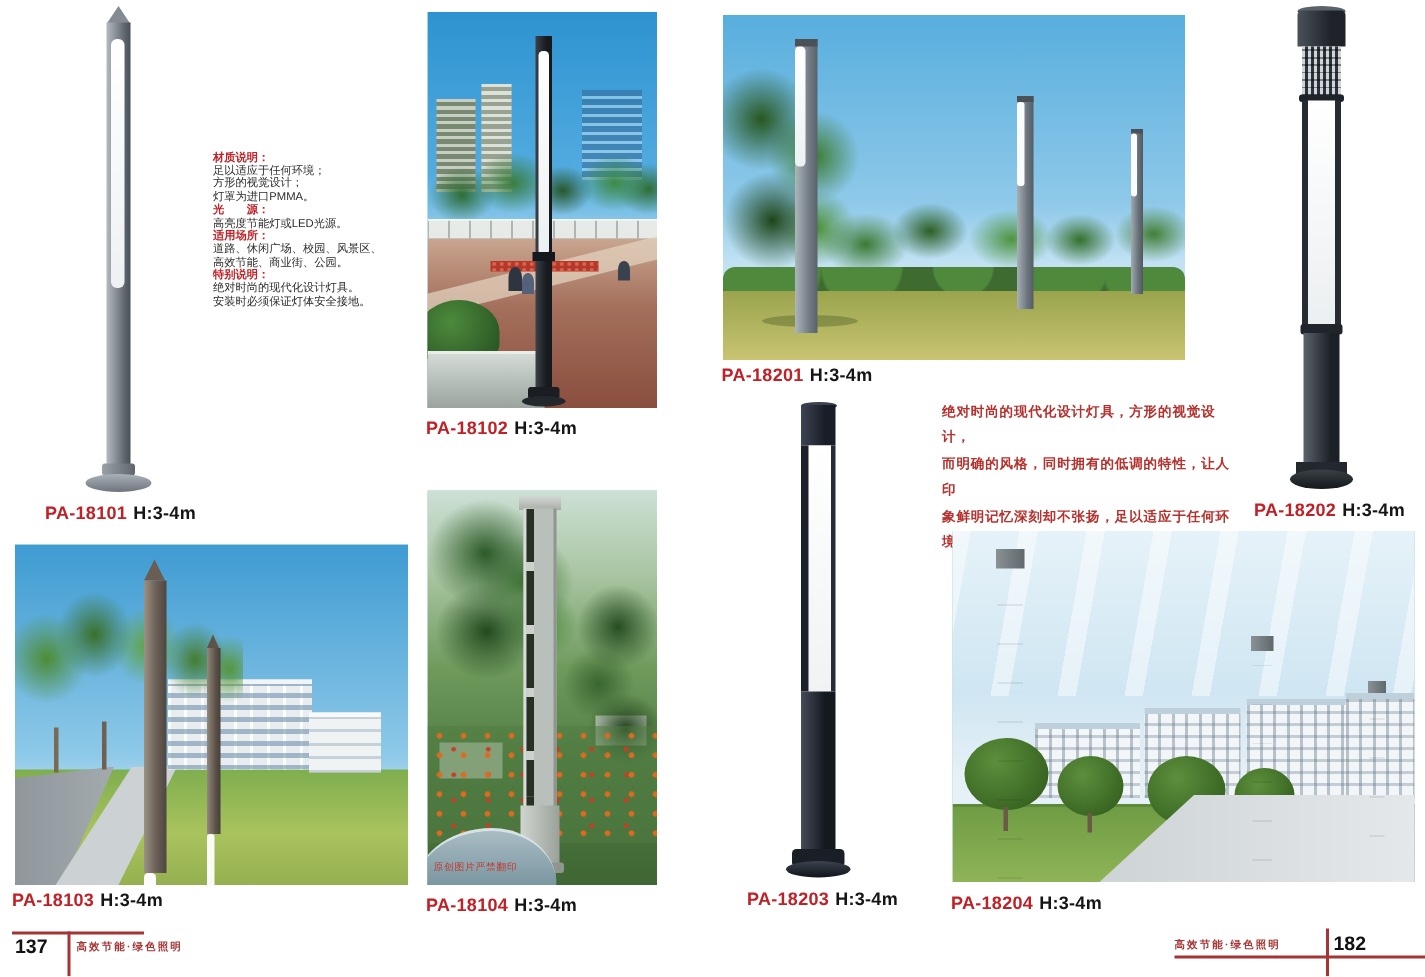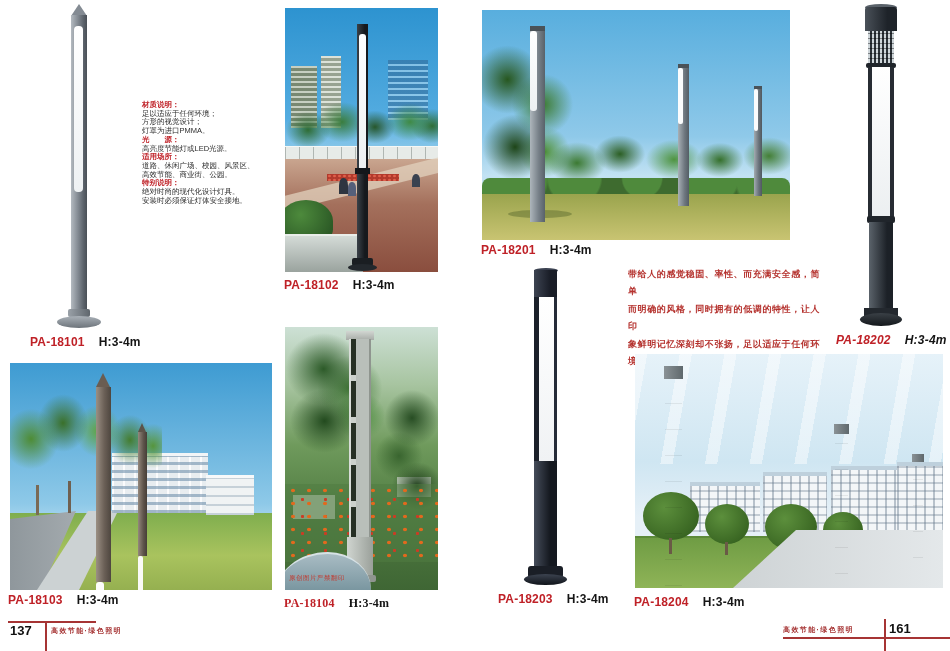--- a/index.html
+++ b/index.html
@@ -2,21 +2,21 @@
 <html><head>
 <meta charset="utf-8">
 <style>
   * { margin:0; padding:0; box-sizing:border-box; }
   html,body { width:950px; height:651px; background:#ffffff; font-family:"Liberation Sans", sans-serif; }
   .page { position:relative; width:950px; height:651px; background:#fff; overflow:hidden; }
 
   
   .plabel { position:absolute; font-size:12px; font-weight:bold; white-space:nowrap; letter-spacing:.2px; }
   .plabel .code { color:#bf2127; }
-  .plabel .hval { color:#151515; margin-left:14px; }
+  .plabel .hval { color:#151515; margin-left:4px; }
 
   
   .specs { position:absolute; left:142px; top:101px; width:140px; font-size:7.5px; line-height:8.7px; color:#2b2b2b; }
   .specs .sphead { color:#c0242a; font-weight:bold; }
 
   
   .desc { position:absolute; left:628px; top:266px; width:196px; font-size:9px; line-height:17.4px; color:#b5322e; font-weight:bold; letter-spacing:.6px; }
 
   
   .f-line { position:absolute; background:#a63434; }
@@ -288,21 +288,21 @@
     <div class="gridlines"></div>
     <div class="ring"></div>
     <div class="window"></div>
     <div class="collar"></div>
     <div class="pole"></div>
     <div class="basetop"></div>
     <div class="base"></div>
   </div>
 
   <div class="desc">
-    <div>带给人的感觉稳固、率性、而充满安全感，简单</div>
+    <div>绝对时尚的现代化设计灯具，方形的视觉设计，</div>
     <div>而明确的风格，同时拥有的低调的特性，让人印</div>
     <div>象鲜明记忆深刻却不张扬，足以适应于任何环境。</div>
   </div>
 
   <div id="ph18103" class="photo">
     <div class="sky"></div>
     <div class="lawn"></div>
     <div class="road"></div>
     <div class="sidewalk"></div>
     <div class="building"></div>
@@ -376,39 +376,39 @@
 
   <div class="plabel" style="left:30px; top:335px;">
     <span class="code">PA-18101</span><span class="hval">H:3-4m</span>
   </div>
   <div class="plabel" style="left:284px; top:278px;">
     <span class="code">PA-18102</span><span class="hval">H:3-4m</span>
   </div>
   <div class="plabel" style="left:481px; top:243px;">
     <span class="code">PA-18201</span><span class="hval">H:3-4m</span>
   </div>
-  <div class="plabel" style="left:836px; top:333px;font-style:italic;">
+  <div class="plabel" style="left:836px; top:333px;">
     <span class="code">PA-18202</span><span class="hval">H:3-4m</span>
   </div>
   <div class="plabel" style="left:8px; top:593px;">
     <span class="code">PA-18103</span><span class="hval">H:3-4m</span>
   </div>
-  <div class="plabel" style="left:284px; top:596px;font-family:Liberation Serif, serif;">
+  <div class="plabel" style="left:284px; top:596px;">
     <span class="code">PA-18104</span><span class="hval">H:3-4m</span>
   </div>
   <div class="plabel" style="left:498px; top:592px;">
     <span class="code">PA-18203</span><span class="hval">H:3-4m</span>
   </div>
   <div class="plabel" style="left:634px; top:595px;">
     <span class="code">PA-18204</span><span class="hval">H:3-4m</span>
   </div>
 
   <div class="f-line" style="left:8px; top:621px; width:88px; height:2px;"></div>
   <div class="f-num" style="left:10px; top:623px;">137</div>
   <div class="f-line" style="left:45px; top:621px; width:2px; height:30px;"></div>
   <div class="f-slogan" style="left:51px; top:626px;">高效节能·绿色照明</div>
 
   <div class="f-slogan" style="left:783px; top:625px;">高效节能·绿色照明</div>
   <div class="f-line" style="left:884px; top:619px; width:2px; height:32px;"></div>
-  <div class="f-num" style="left:889px; top:621px;">161</div>
+  <div class="f-num" style="left:889px; top:621px;">182</div>
   <div class="f-line" style="left:783px; top:637px; width:167px; height:2px;"></div>
 
 </div>
 
 </body></html>

